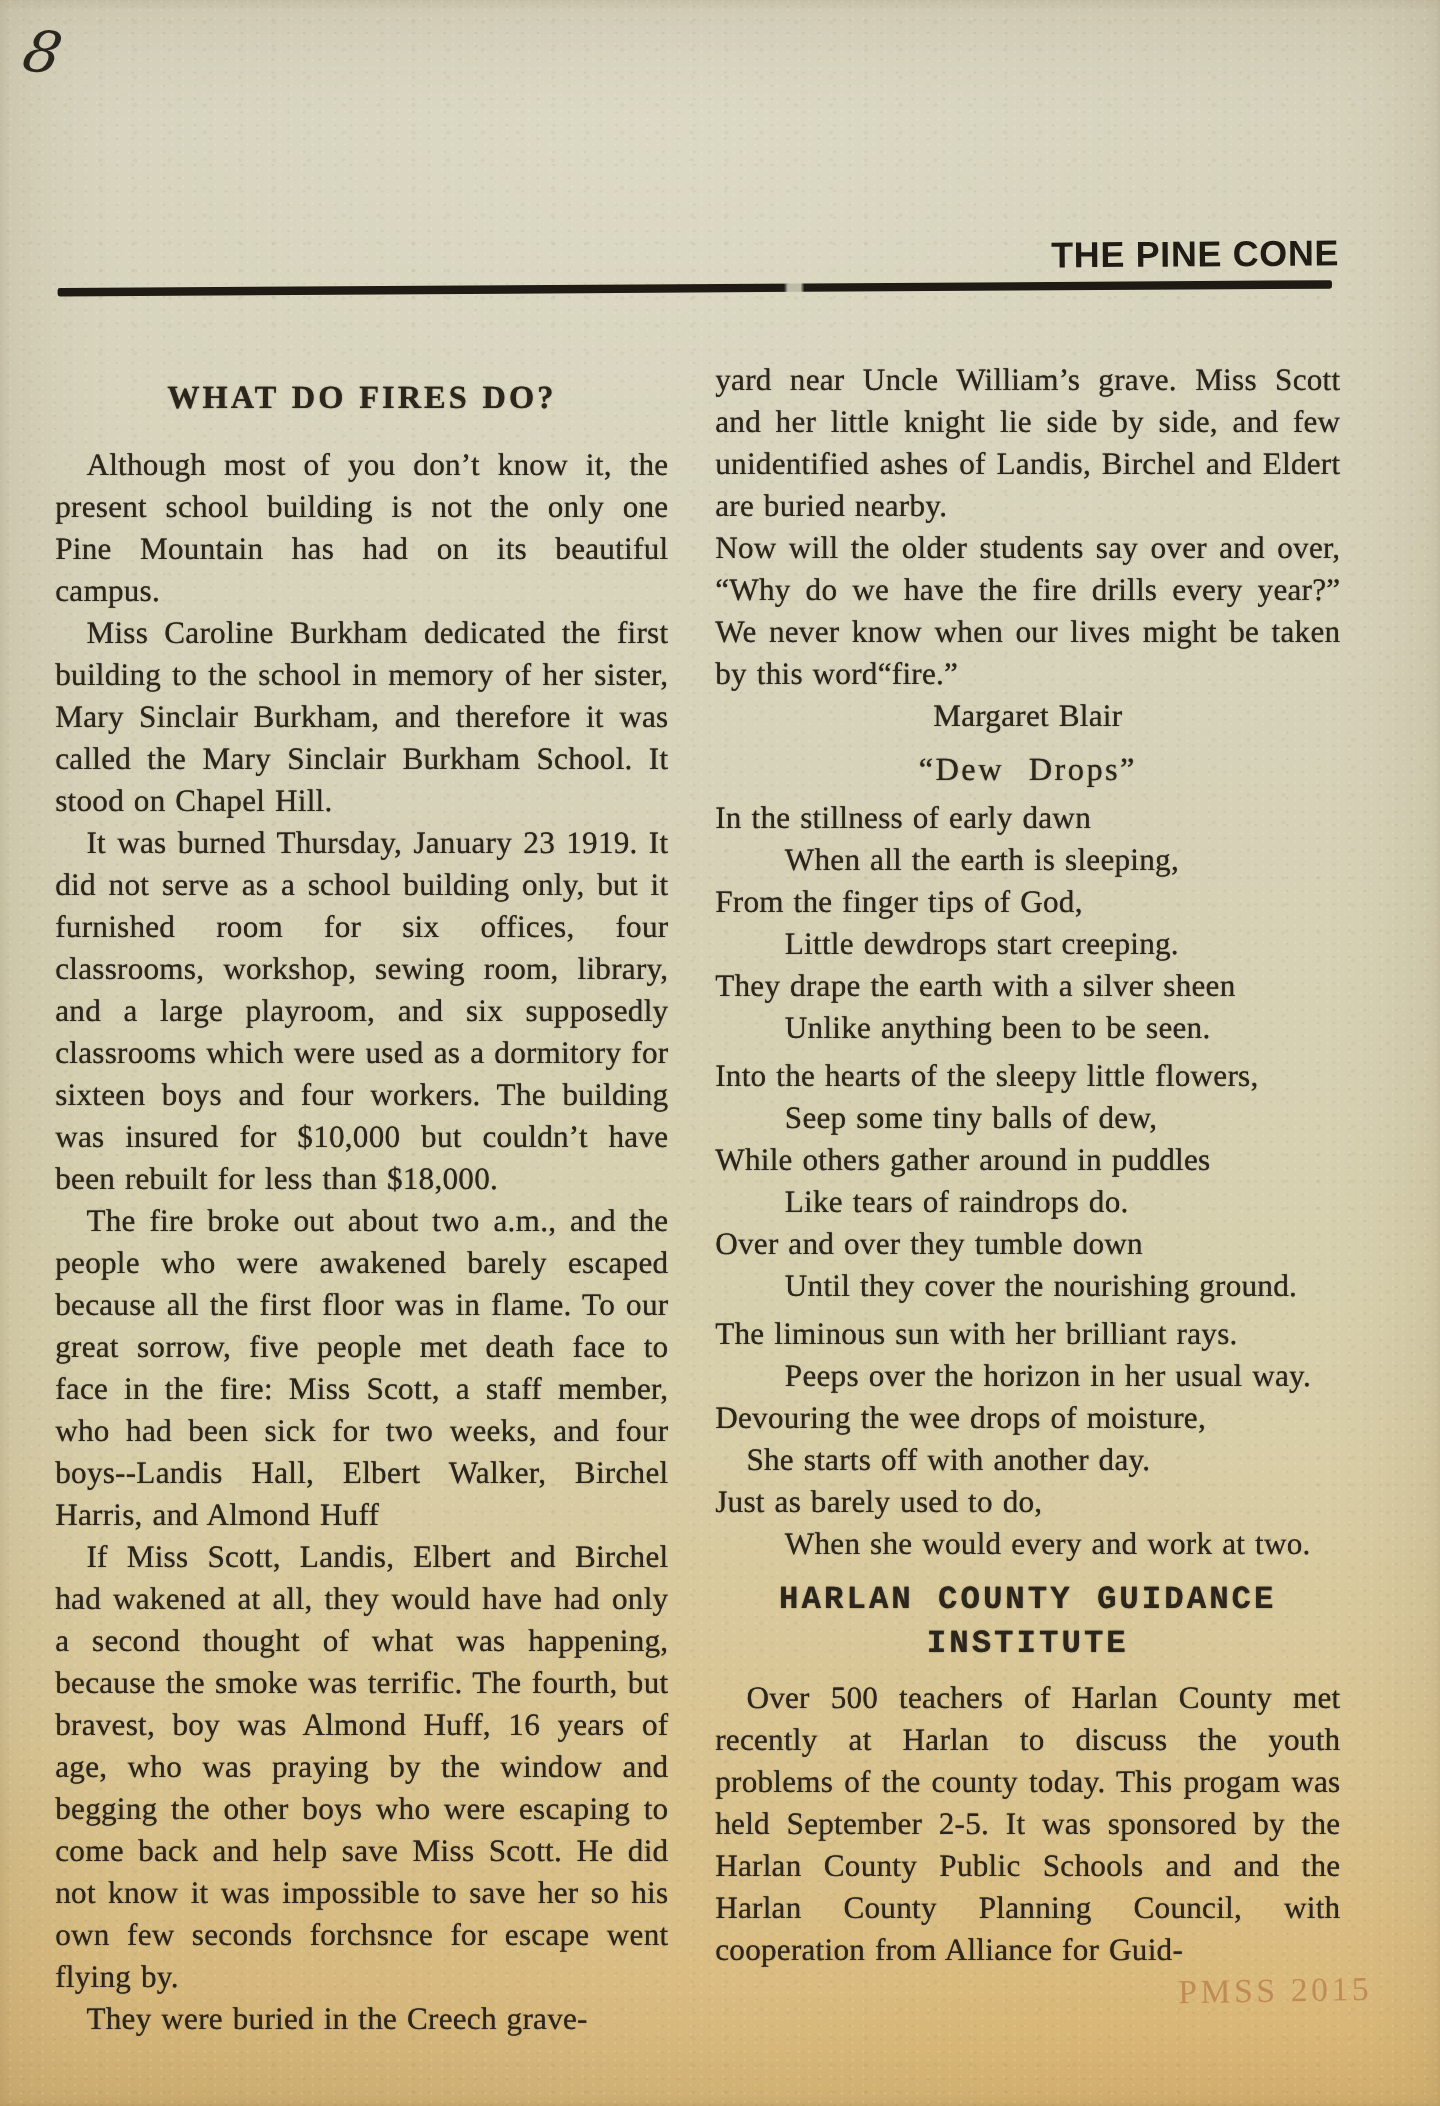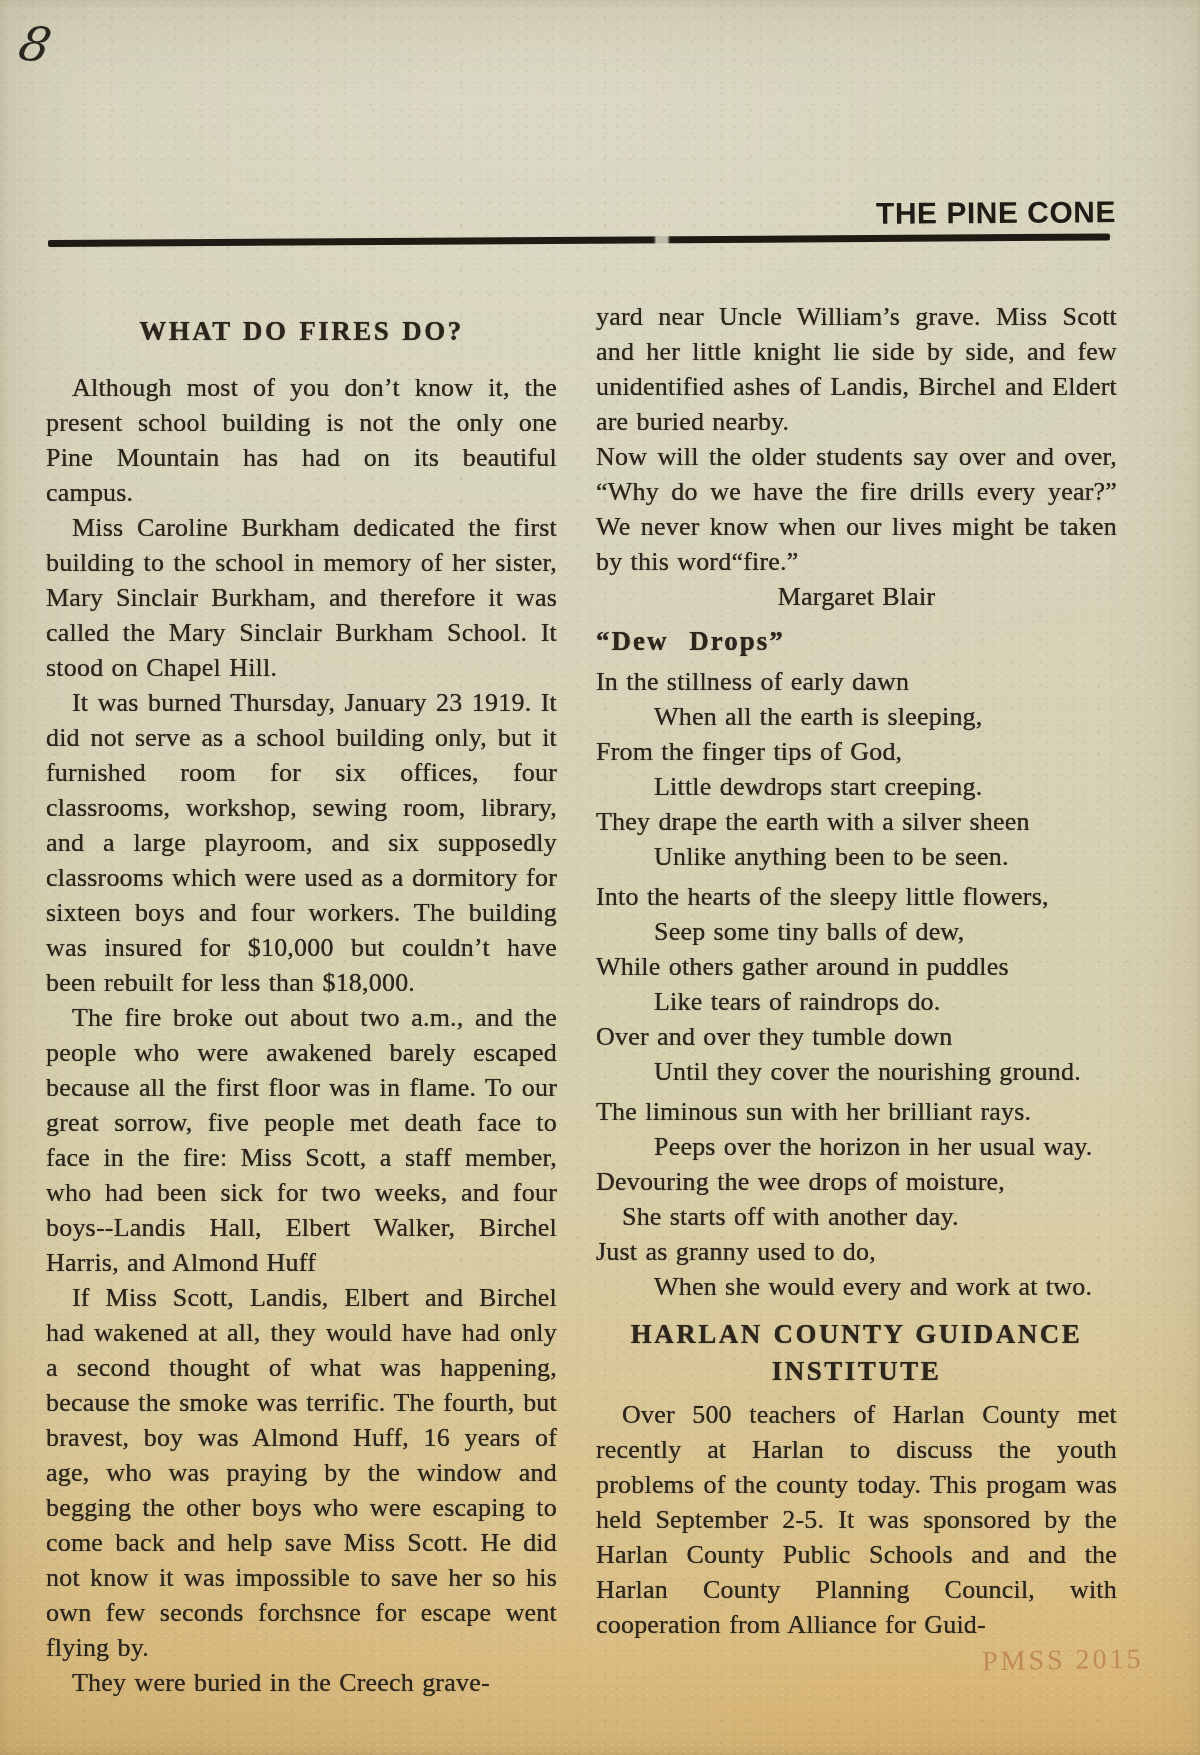--- a/index.html
+++ b/index.html
@@ -64,33 +64,34 @@
     font-size:27px; font-weight:bold; letter-spacing:2.5px;
     text-shadow:0 0 1px rgba(43,37,28,0.9);
   }
   .col p{margin:0; text-align:justify;}
   .col p.indent{text-indent:26px;}
 
   .byline{text-align:center; line-height:36px; margin:0;}
   .byline.birdie{padding-right:42px;}
 
   .poem-title{
-    margin:9px 0 5px 0; text-align:left;
-    font-size:27px; font-weight:bold; letter-spacing:2px; word-spacing:12px;
+    margin:9px 0 5px 0; text-align:center;
+    font-size:27px; font-weight:normal; letter-spacing:2px; word-spacing:12px;
     text-shadow:0 0 1px rgba(43,37,28,0.9);
   }
   .stanza{margin:0 0 5px 0;}
   .poem-line{white-space:nowrap; line-height:35px;}
   .pi1{padding-left:58px;}
   .pi2{padding-left:26px;}
 
   .inst-title{
     margin:12px 0 7px 0; text-align:center;
     font-size:27px; font-weight:bold; letter-spacing:2.5px; line-height:37px;
     text-shadow:0 0 1px rgba(43,37,28,0.9);
+    font-family:Liberation Mono, monospace;
   }
 
   .watermark{
     position:absolute; top:1644px; right:56px; z-index:3;
     font-family:"Liberation Serif", serif;
     font-size:28px; letter-spacing:3px;
     color:rgba(168,95,54,0.52);
     transform:rotate(-1deg);
     white-space:nowrap;
   }
@@ -140,21 +141,21 @@
         <div class="poem-line pi1">Like tears of raindrops do.</div>
         <div class="poem-line">Over and over they tumble down</div>
         <div class="poem-line pi1">Until they cover the nourishing ground.</div>
       </div>
 
       <div class="stanza">
         <div class="poem-line">The liminous sun with her brilliant rays.</div>
         <div class="poem-line pi1">Peeps over the horizon in her usual way.</div>
         <div class="poem-line">Devouring the wee drops of moisture,</div>
         <div class="poem-line pi2">She starts off with another day.</div>
-        <div class="poem-line">Just as granny used to do,</div>
+        <div class="poem-line">Just as barely used to do,</div>
         <div class="poem-line pi1">When she would every and work at two.</div>
       </div>
 
 
       <h3 class="inst-title">
         <span>HARLAN COUNTY GUIDANCE</span><br>
         <span>INSTITUTE</span>
       </h3>
 
       <p class="indent">Over 500 teachers of Harlan County met recently at Harlan to discuss the youth problems of the county today. This progam was held September 2-5. It was sponsored by the Harlan County Public Schools and and the Harlan County Planning Council, with cooperation from Alliance for Guid-</p>

